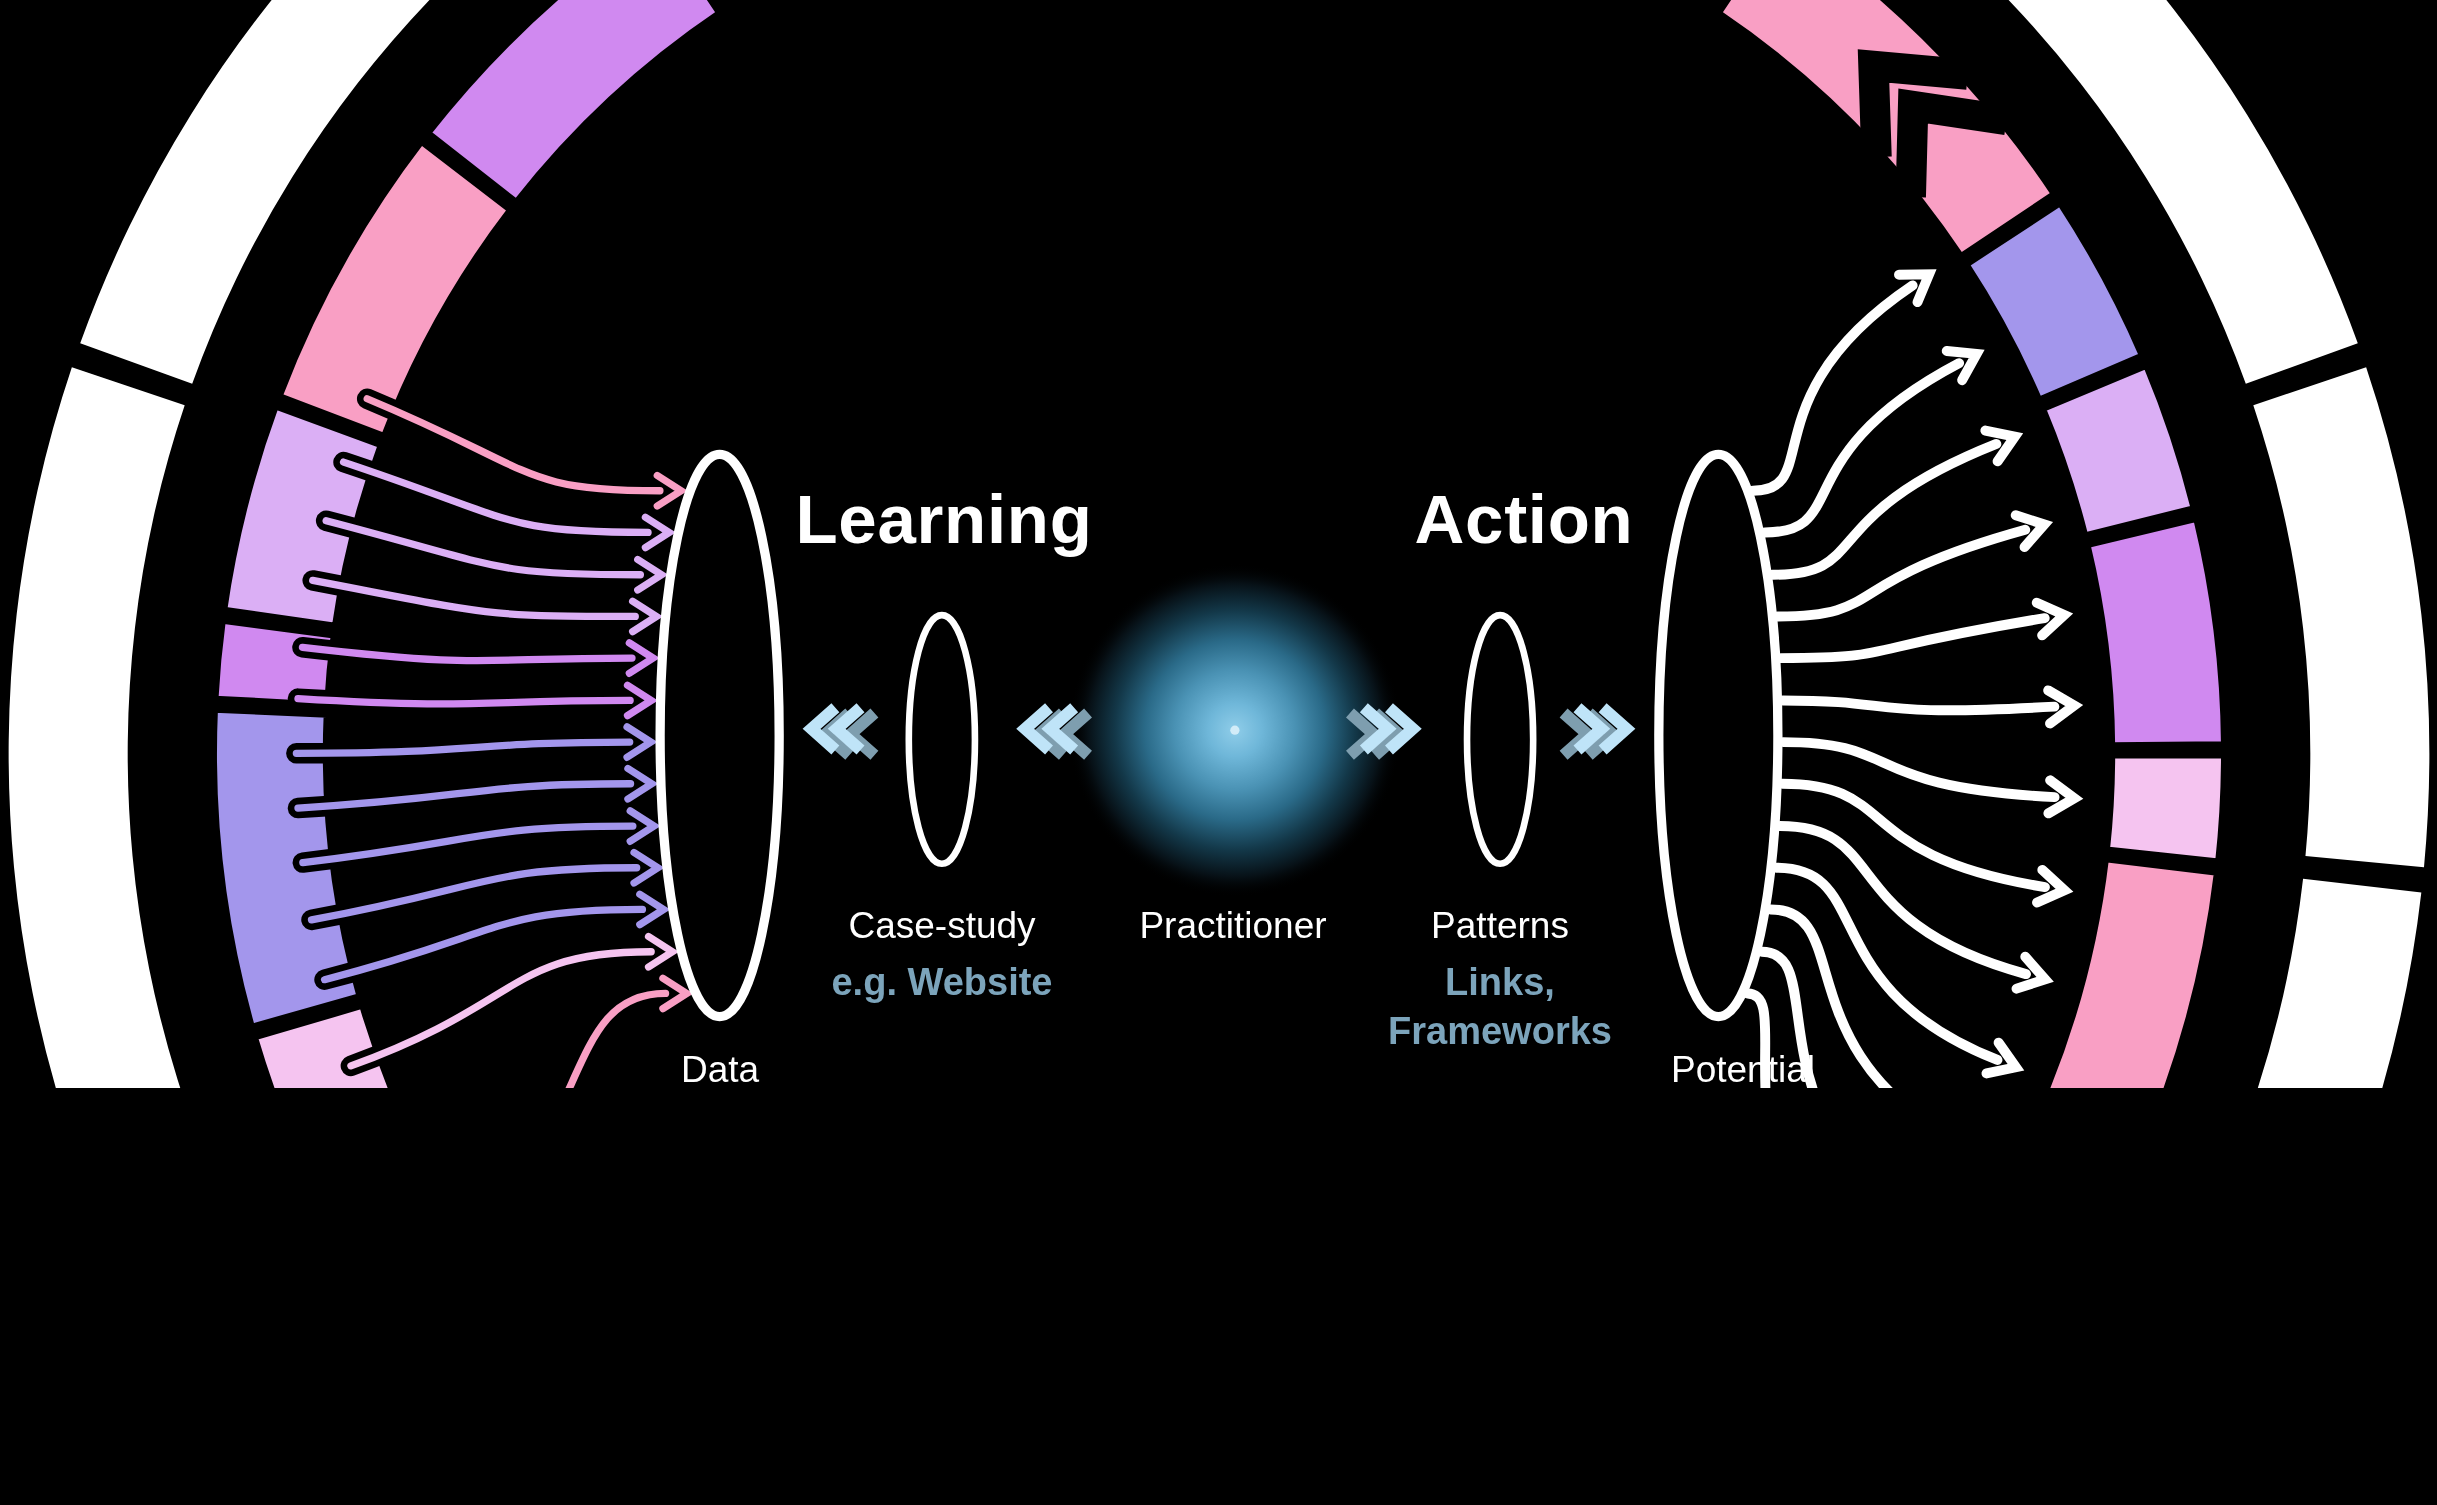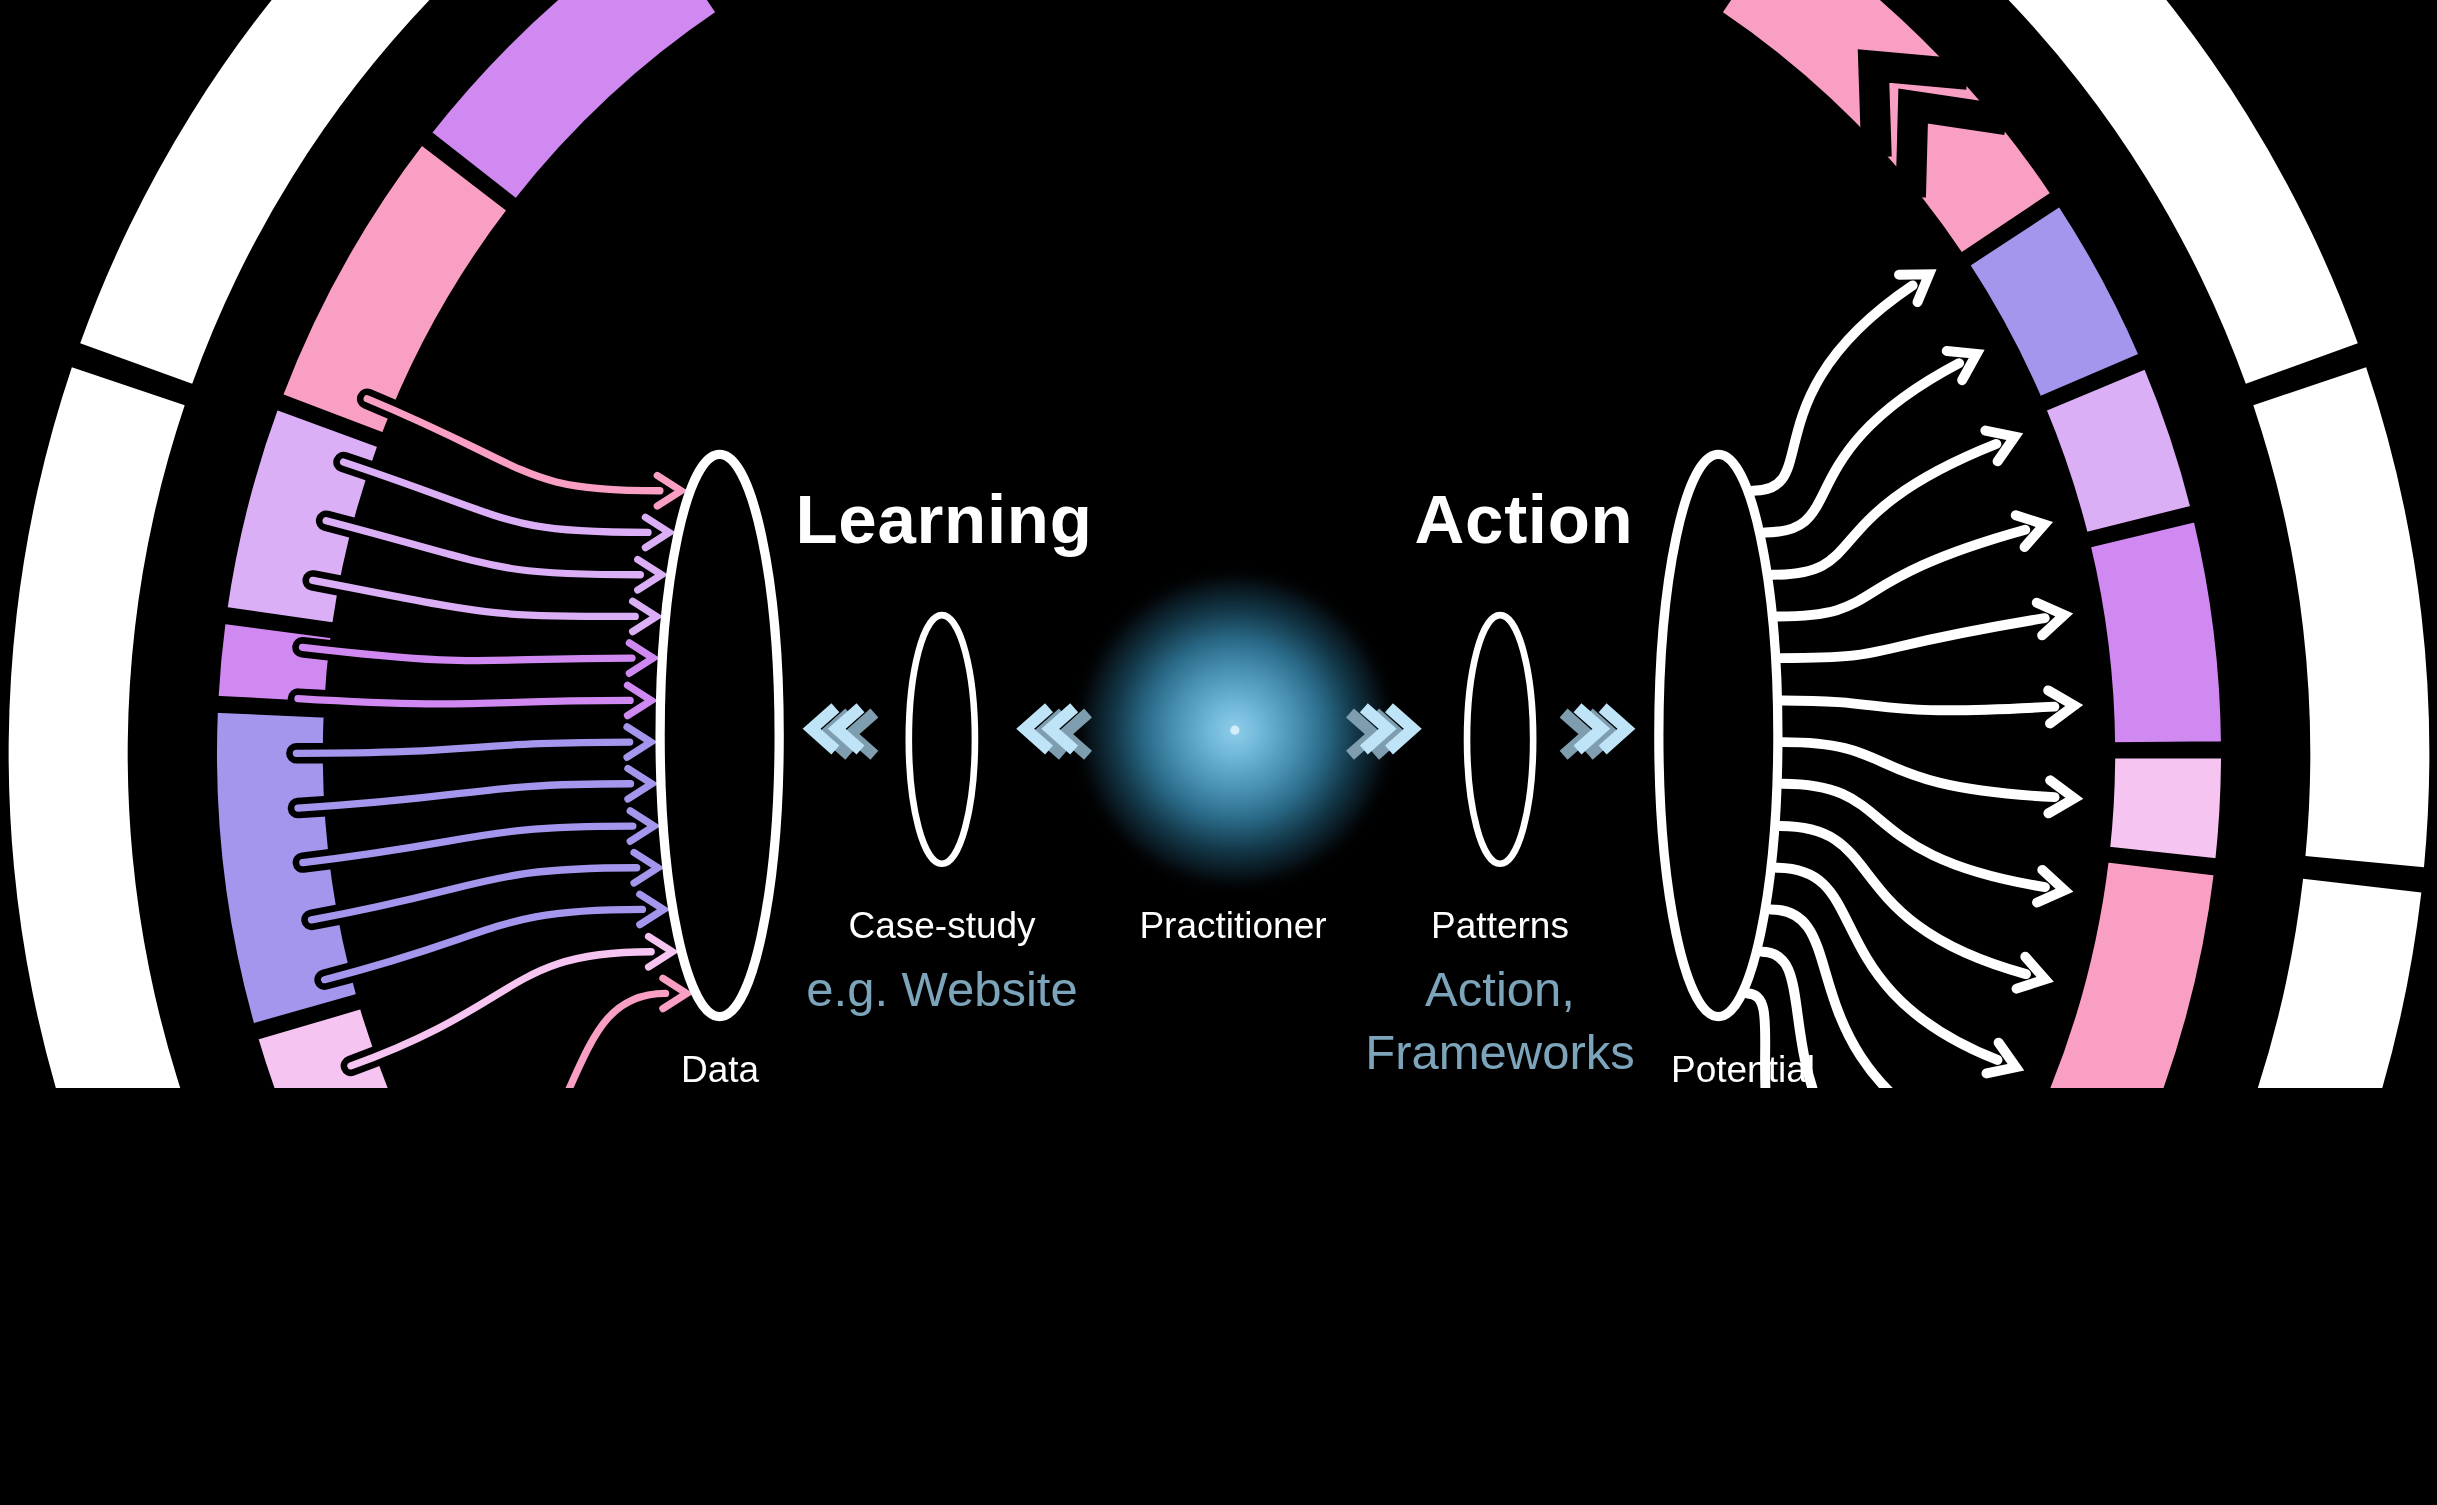--- a/index.html
+++ b/index.html
@@ -23,22 +23,22 @@
     font-weight:600;
     letter-spacing:0.7px;
     color:var(--white,#fff);
   }
   .node-label{
     font-size:37px;
     font-weight:400;
     color:var(--white,#fff);
   }
   .node-sub{
-    font-size:49px;
-    font-weight:400;
+    font-size:38px;
+    font-weight:700;
     line-height:1.28;
     color:var(--steelBlue,#7CA4BB);
   }
 </style>
 </head>
 <body>
 
 <div id="stage">
   <svg id="scene" width="2438" height="1506" viewBox="0 0 3686 2277">
       <defs>
@@ -204,18 +204,18 @@
   <div class="txt title" style="left:1524px;top:480px">Action</div>
 
   <div class="txt node-label" style="left:720px;top:1049px">Data</div>
 
   <div class="txt node-label" style="left:942px;top:905px">Case-study</div>
   <div class="txt node-sub" style="left:942px;top:958px">e.g. Website</div>
 
   <div class="txt node-label" style="left:1233px;top:905px">Practitioner</div>
 
   <div class="txt node-label" style="left:1500px;top:905px">Patterns</div>
-  <div class="txt node-sub" style="left:1500px;top:958px">Action,
+  <div class="txt node-sub" style="left:1500px;top:958px">Links,
 Frameworks</div>
 
   <div class="txt node-label" style="left:1743px;top:1049px">Potential</div>
 </div>
 
 
 </body></html>

